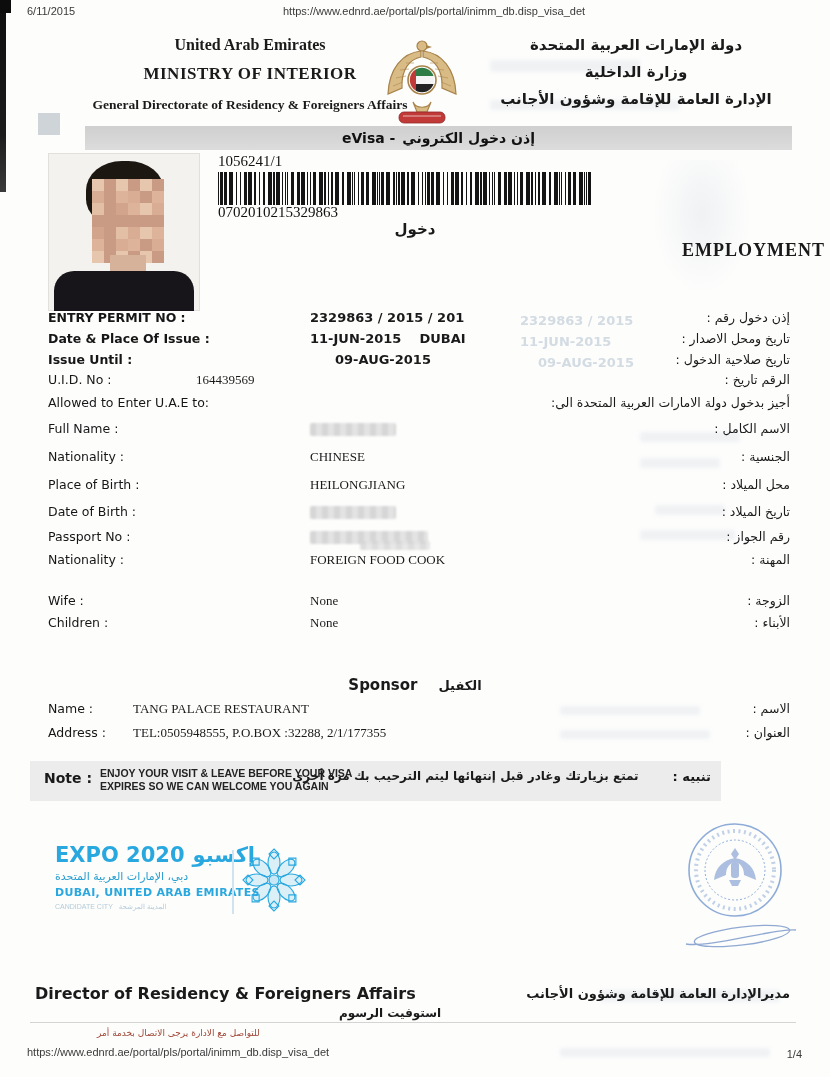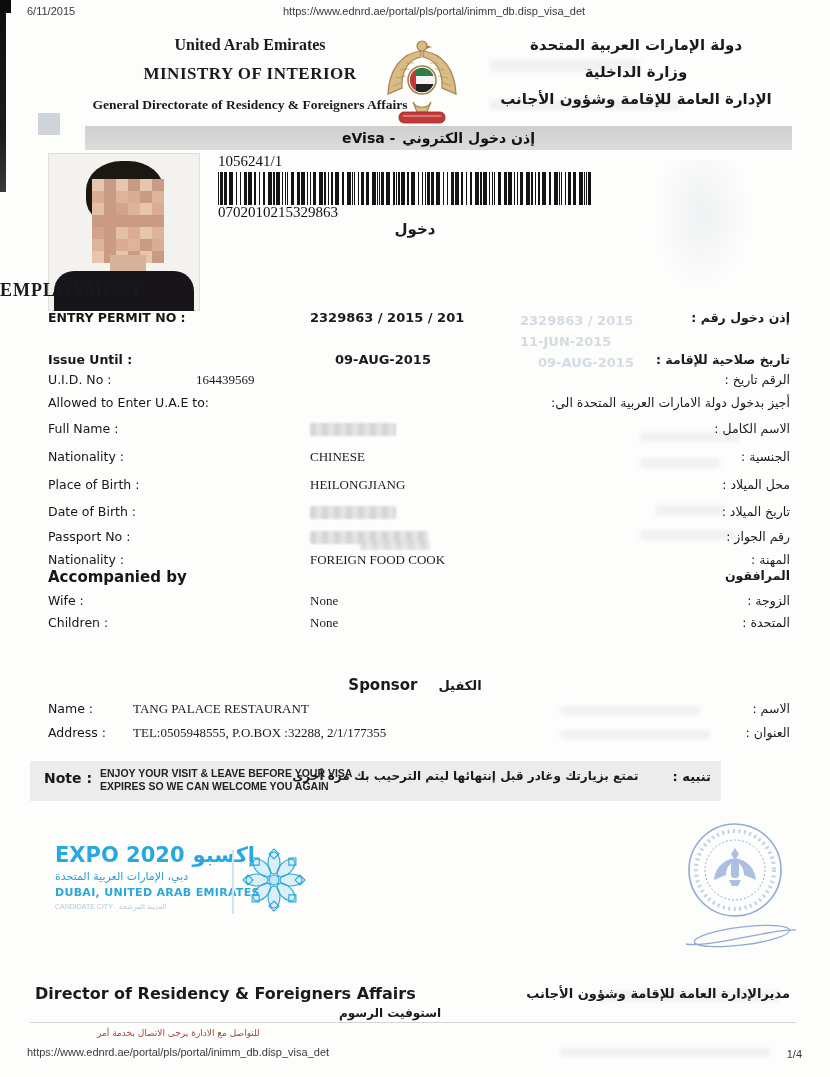--- a/index.html
+++ b/index.html
@@ -32,33 +32,33 @@
      grid-template-columns:repeat(6,12px);grid-auto-rows:12px;}
   .mosaic i{display:block;}
   .neck{position:absolute;left:62px;top:102px;width:36px;height:24px;background:#d7b29a;}
   .shirt{position:absolute;left:6px;top:118px;width:140px;height:42px;background:#17151a;
      border-radius:20px 20px 0 0;}
   
   .bc-num{left:218px;font:15px "Liberation Serif",serif;color:#111;}
   .bars{left:218px;top:172px;width:394px;height:33px;white-space:nowrap;overflow:hidden;}
   .bars i{display:inline-block;height:100%;background:#141414;}
   .doctype-ar{left:0;top:220px;width:830px;text-align:center;font:bold 15px "DejaVu Sans",sans-serif;}
-  .doctype-en{left:0;top:240px;width:825px;text-align:left;
-     font:bold 18px "Liberation Serif",serif;letter-spacing:1px;margin-top:40px;}
+  .doctype-en{left:0;top:240px;width:825px;text-align:right;
+     font:bold 18px "Liberation Serif",serif;letter-spacing:1px;}
   
   .frow{position:absolute;left:0;width:830px;height:20px;}
   .lbl{position:absolute;left:48px;font:12.5px "DejaVu Sans",sans-serif;color:#161616;}
   .lbl.b{font-weight:bold;}
   .val{position:absolute;left:310px;white-space:pre;}
   .vb{font:bold 13px "DejaVu Sans",sans-serif;}
   .vs{font:13px "Liberation Serif",serif;}
   .pos-uid{left:196px;}
   .indent{left:335px;}
   .arl{position:absolute;right:40px;font:12.5px "DejaVu Sans",sans-serif;direction:rtl;}
-  .arl.b{font-weight:bold;}
+  .arl.b{font-weight:normal;}
   .redact{position:absolute;height:13px;background:#d9d9d9;
      background:repeating-linear-gradient(90deg,#d6d6d6 0 6px,#e3e3e3 6px 12px);
      border-radius:2px;filter:blur(1px);}
   .sec-title{font:bold 15px "DejaVu Sans",sans-serif;}
   
   .note-band{left:30px;top:761px;width:691px;height:40px;background:#ececec;}
   .note-en{font:bold 10.5px "Liberation Sans",sans-serif;line-height:13px;color:#222;}
   .note-ar-wrap{position:absolute;right:10px;top:8px;display:flex;direction:rtl;gap:34px;}
   .note-ar-wrap .tag{font:bold 13px "DejaVu Sans",sans-serif;}
   .note-ar-wrap .txt{font:bold 12px "DejaVu Sans",sans-serif;}
@@ -209,24 +209,29 @@
   <div class="abs bc-num" style="top:204px">0702010215329863</div>
 
   <div class="abs doctype-ar rtl">دخول</div>
   <div class="abs doctype-en">EMPLOYMENT</div>
 
   <div class="frow" style="top:310px">
     <span class="lbl b">ENTRY PERMIT NO :</span>
     <span class="val vb">2329863 / 2015 / 201</span>
     <span class="arl b">إذن دخول رقم :</span>
   </div>
+  <div class="frow" style="top:331px">
+    <span class="lbl b">Date &amp; Place Of Issue :</span>
+    <span class="val vb">11-JUN-2015    DUBAI</span>
+    <span class="arl b">تاريخ ومحل الاصدار :</span>
+  </div>
   <div class="frow" style="top:352px">
     <span class="lbl b">Issue Until :</span>
     <span class="val vb indent">09-AUG-2015</span>
-    <span class="arl b">تاريخ صلاحية للإقامة :</span>
+    <span class="arl b">تاريخ صلاحية الدخول :</span>
   </div>
   <div class="frow" style="top:372px">
     <span class="lbl">U.I.D. No :</span>
     <span class="val vs pos-uid">164439569</span>
     <span class="arl">الرقم تاريخ :</span>
   </div>
   <div class="frow" style="top:395px">
     <span class="lbl">Allowed to Enter U.A.E to:</span>
     <span class="arl">أجيز بدخول دولة الامارات العربية المتحدة الى:</span>
   </div>
@@ -255,33 +260,29 @@
     <span class="redact" style="left:310px;top:2px;width:118px"></span>
     <span class="redact" style="left:360px;top:12px;width:70px;height:9px;opacity:.8"></span>
     <span class="arl">رقم الجواز :</span>
   </div>
   <div class="frow" style="top:552px">
     <span class="lbl">Nationality :</span>
     <span class="val vs">FOREIGN FOOD COOK</span>
     <span class="arl">المهنة :</span>
   </div>
 
-  <div class="frow" style="top:568px">
-    <span class="lbl sec-title" style="font-size:15px">Accompanied by</span>
-    <span class="arl b">المرافقون</span>
-  </div>
   <div class="frow" style="top:593px">
     <span class="lbl">Wife :</span>
     <span class="val vs">None</span>
     <span class="arl">الزوجة :</span>
   </div>
   <div class="frow" style="top:615px">
     <span class="lbl">Children :</span>
     <span class="val vs">None</span>
-    <span class="arl">المتحدة :</span>
+    <span class="arl">الأبناء :</span>
   </div>
 
   <div class="abs" style="left:0;top:676px;width:830px;display:flex;justify-content:center;gap:21px;align-items:baseline">
     <span class="sec-title">Sponsor</span>
     <span class="rtl b" style="font-size:13px">الكفيل</span>
   </div>
   <div class="frow" style="top:701px">
     <span class="lbl">Name :</span>
     <span class="val vs" style="left:133px">TANG PALACE RESTAURANT</span>
     <span class="arl">الاسم :</span>

